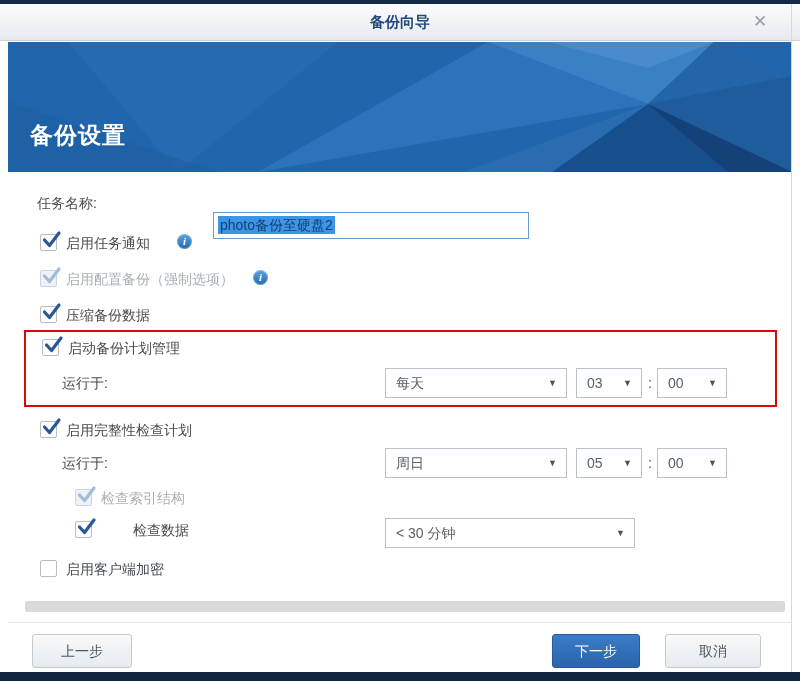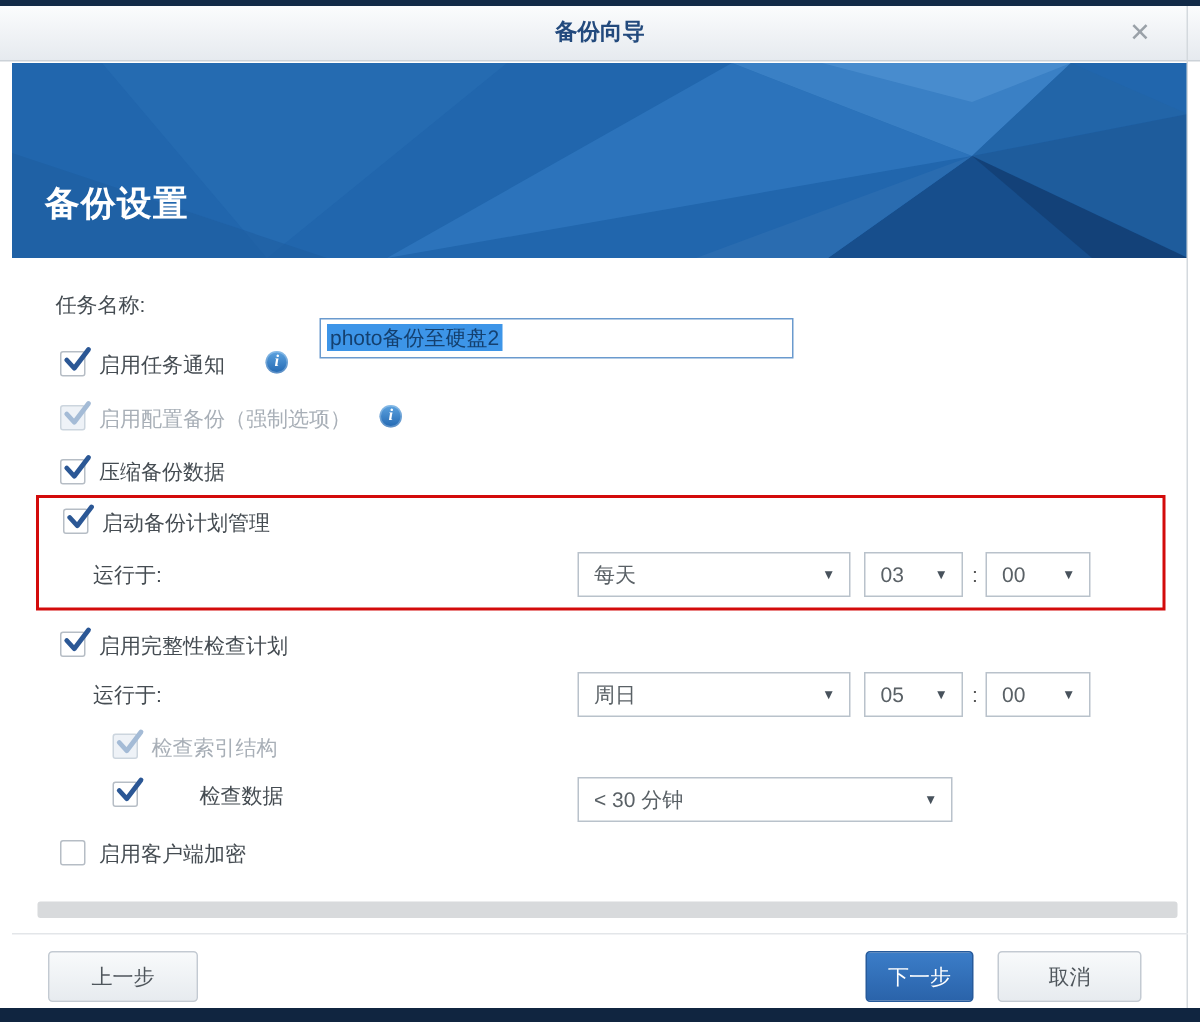--- a/index.html
+++ b/index.html
@@ -164,37 +164,37 @@
   <div class="dd" style="left:657px;top:448px;width:70px;">
     <span class="dd-val">00</span>
     <span class="dd-arrow">▼</span>
   </div>
 
   <span class="cb disabled" style="left:75px;top:489px;">
     <svg class="tick" viewBox="0 0 20 20">
         <path d="M3.5 10 L8.5 15.5 L18 3"></path>
       </svg>
   </span>
-  <div class="lbl dim" style="left:101px;top:490px;">检查索引结构</div>
+  <div class="lbl dim" style="left:101px;top:490px;font-family:Liberation Serif, serif;">检查索引结构</div>
 
   <span class="cb" style="left:75px;top:521px;">
     <svg class="tick" viewBox="0 0 20 20">
         <path d="M3.5 10 L8.5 15.5 L18 3"></path>
       </svg>
   </span>
   <div class="lbl" style="left:101px;top:522px;margin-left:32px;">检查数据</div>
   <div class="dd" style="left:385px;top:518px;width:250px;">
     <span class="dd-val">&lt; 30 分钟</span>
     <span class="dd-arrow">▼</span>
   </div>
 
   <span class="cb" style="left:40px;top:560px;"></span>
   <div class="lbl" style="left:66px;top:561px;">启用客户端加密</div>
 
   <div class="hscroll"></div>
   <div class="divider"></div>
 
   <div class="btn light" style="left:32px;width:100px;">上一步</div>
-  <div class="btn primary" style="left:577px;width:72px;">下一步</div>
+  <div class="btn primary" style="left:552px;width:88px;">下一步</div>
   <div class="btn light" style="left:665px;width:96px;">取消</div>
 
   <div class="bottom-strip"></div>
 </div>
 
 </body></html>

